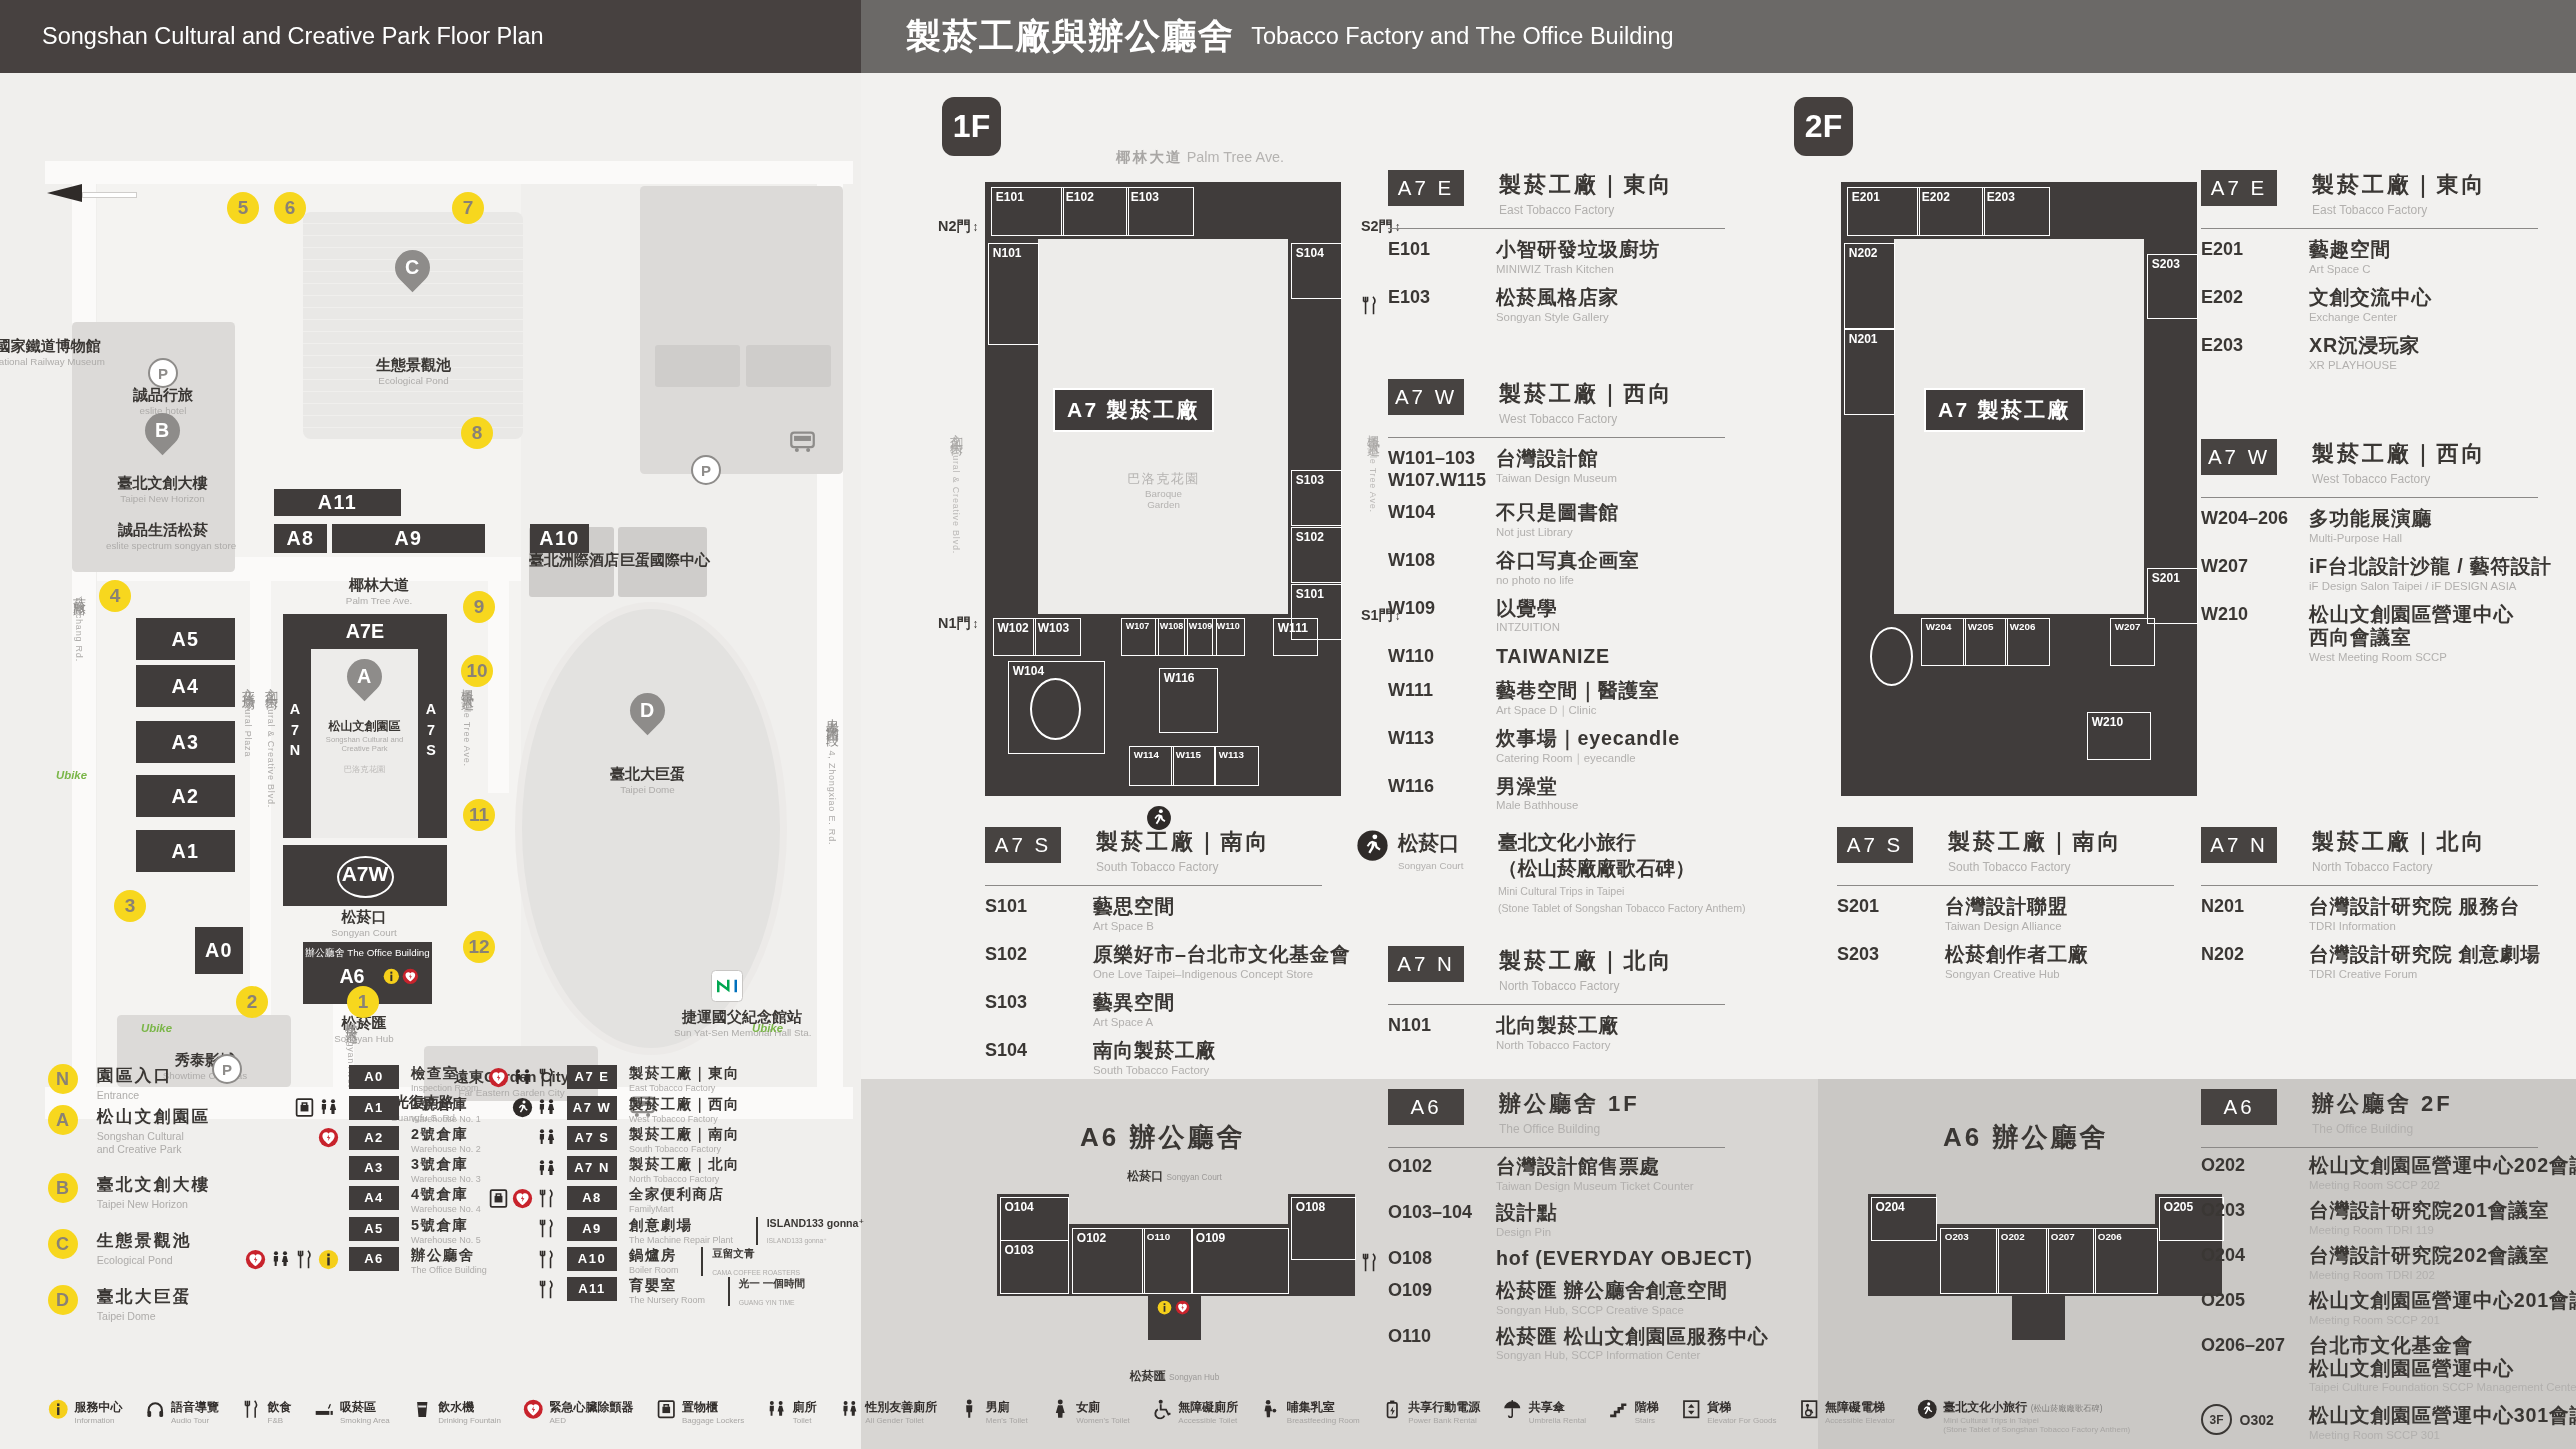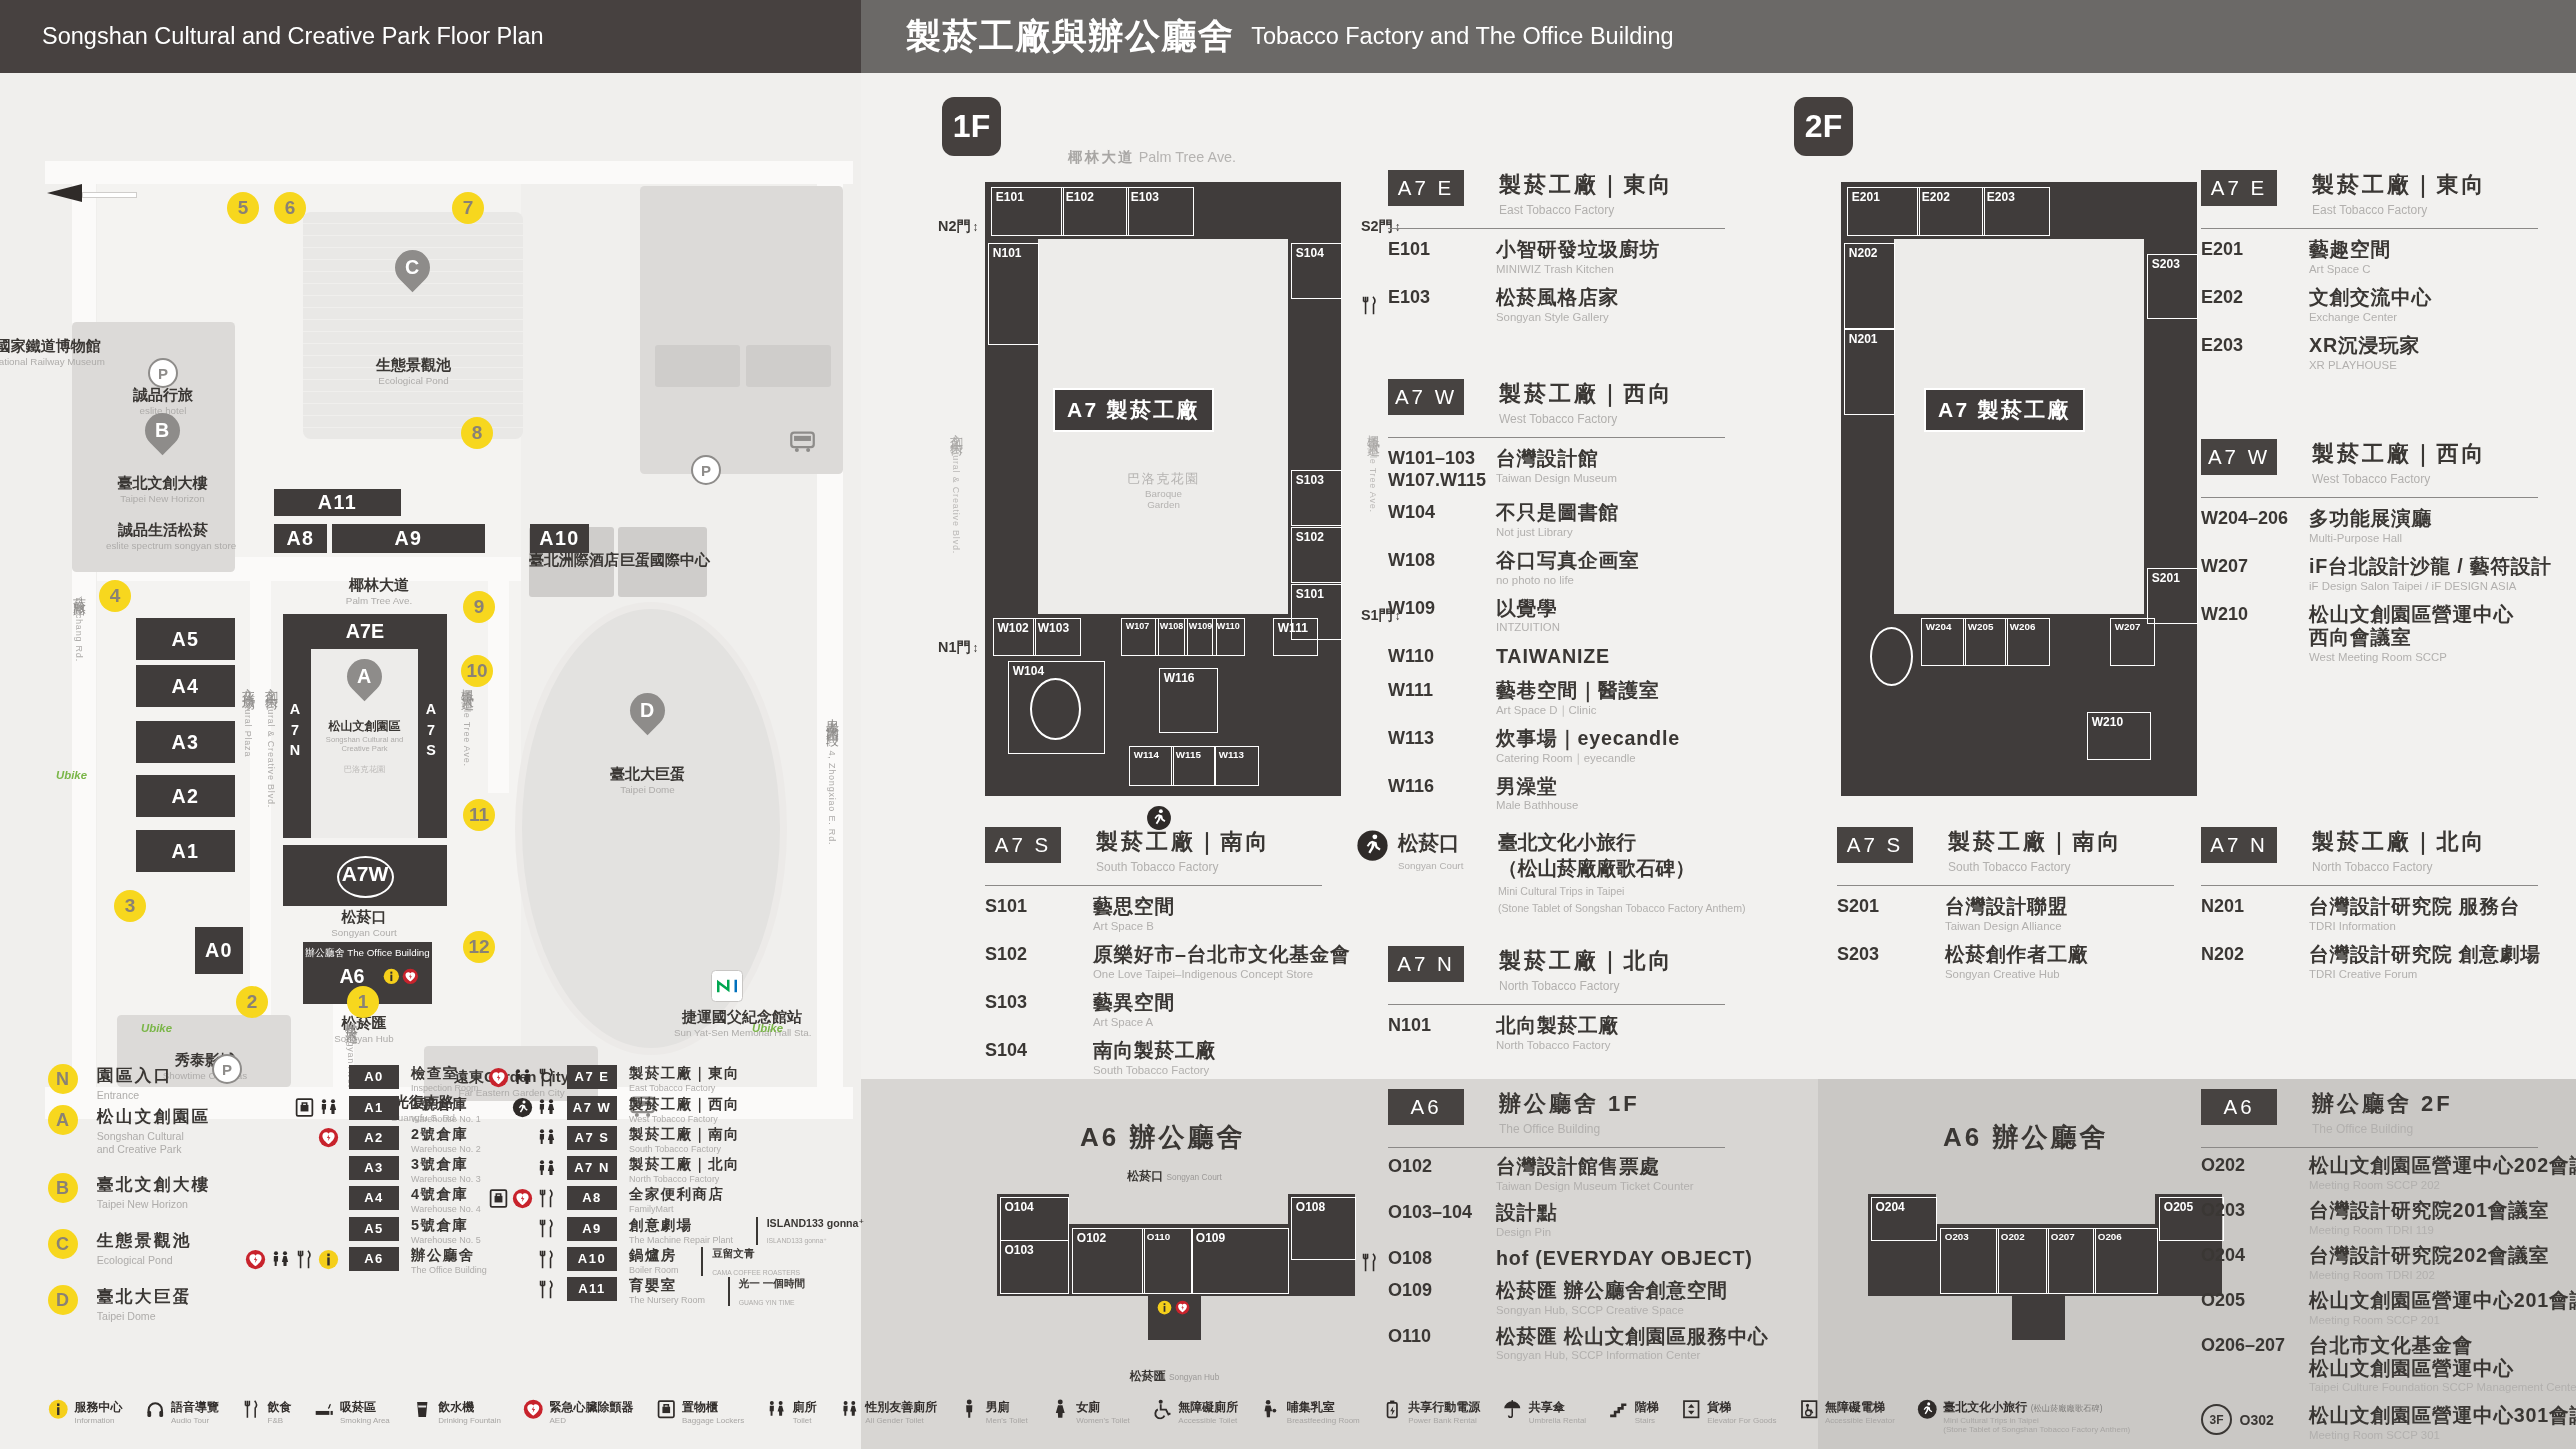--- a/index.html
+++ b/index.html
@@ -670,21 +670,21 @@
       </svg></div>
     <div class="ic" style="left: 1359px; top: 295px;"><svg viewBox="0 0 28 28" width="21" height="21">
         <use href="#s-fnb"></use>
       </svg></div>
     <div class="ic" style="left: 1359px; top: 1252px;"><svg viewBox="0 0 28 28" width="21" height="21">
         <use href="#s-fnb"></use>
       </svg></div>
   </div>
 
 <div class="ftag" style="left:942px;top:97px;">1F</div>
-<div class="street" style="left:1068px;top:148px;">
+<div class="street" style="left:1116px;top:148px;">
   <b>椰林大道</b> <span>Palm Tree Ave.</span>
 </div>
 
 <div class="plan" style="left:985px;top:182px;">
   <div class="pw" style="left:0;top:0;width:356px;height:57px;"></div>
   <div class="pw" style="left:0;top:57px;width:53px;height:420px;"></div>
   <div class="pw" style="left:303px;top:57px;width:53px;height:420px;"></div>
   <div class="pc" style="left:53px;top:57px;width:250px;height:375px;"></div>
   <div class="pw" style="left:0;top:432px;width:356px;height:182px;"></div>
   <div class="oval" style="left:45px;top:496px;width:47px;height:58px;"></div>
@@ -719,21 +719,21 @@
 </div>
 <div class="vstreet" style="left:947px;top:424px;">
   <span>文創大街</span><span class="en">Cultural &amp; Creative Blvd.</span>
 </div>
 <div class="vstreet" style="left:1364px;top:424px;">
   <span>楓香大道</span><span class="en">Maple Tree Ave.</span>
 </div>
 <div>
 
 <div class="gate" style="left: 938px; top: 217px;"><span>N2門</span><span class="ar">↕</span></div>
-    <div class="gate" style="left: 938px; top: 638px;"><span>N1門</span><span class="ar">↕</span></div>
+    <div class="gate" style="left: 938px; top: 614px;"><span>N1門</span><span class="ar">↕</span></div>
     <div class="gate" style="left: 1361px; top: 217px;"><span>S2門</span><span class="ar">↕</span></div>
     <div class="gate" style="left: 1361px; top: 606px;"><span>S1門</span><span class="ar">↕</span></div>
   </div>
 <div class="ic" style="left:1146px;top:805px;width:26px;height:26px;"><svg viewBox="0 0 34 34" width="26" height="26">
       <use href="#s-walkerbadge"></use>
     </svg></div>
 
 <div class="sec" style="left:1388px;top:170px;">
   <div class="sec-head">
       <span class="bdg">A7 E</span>

